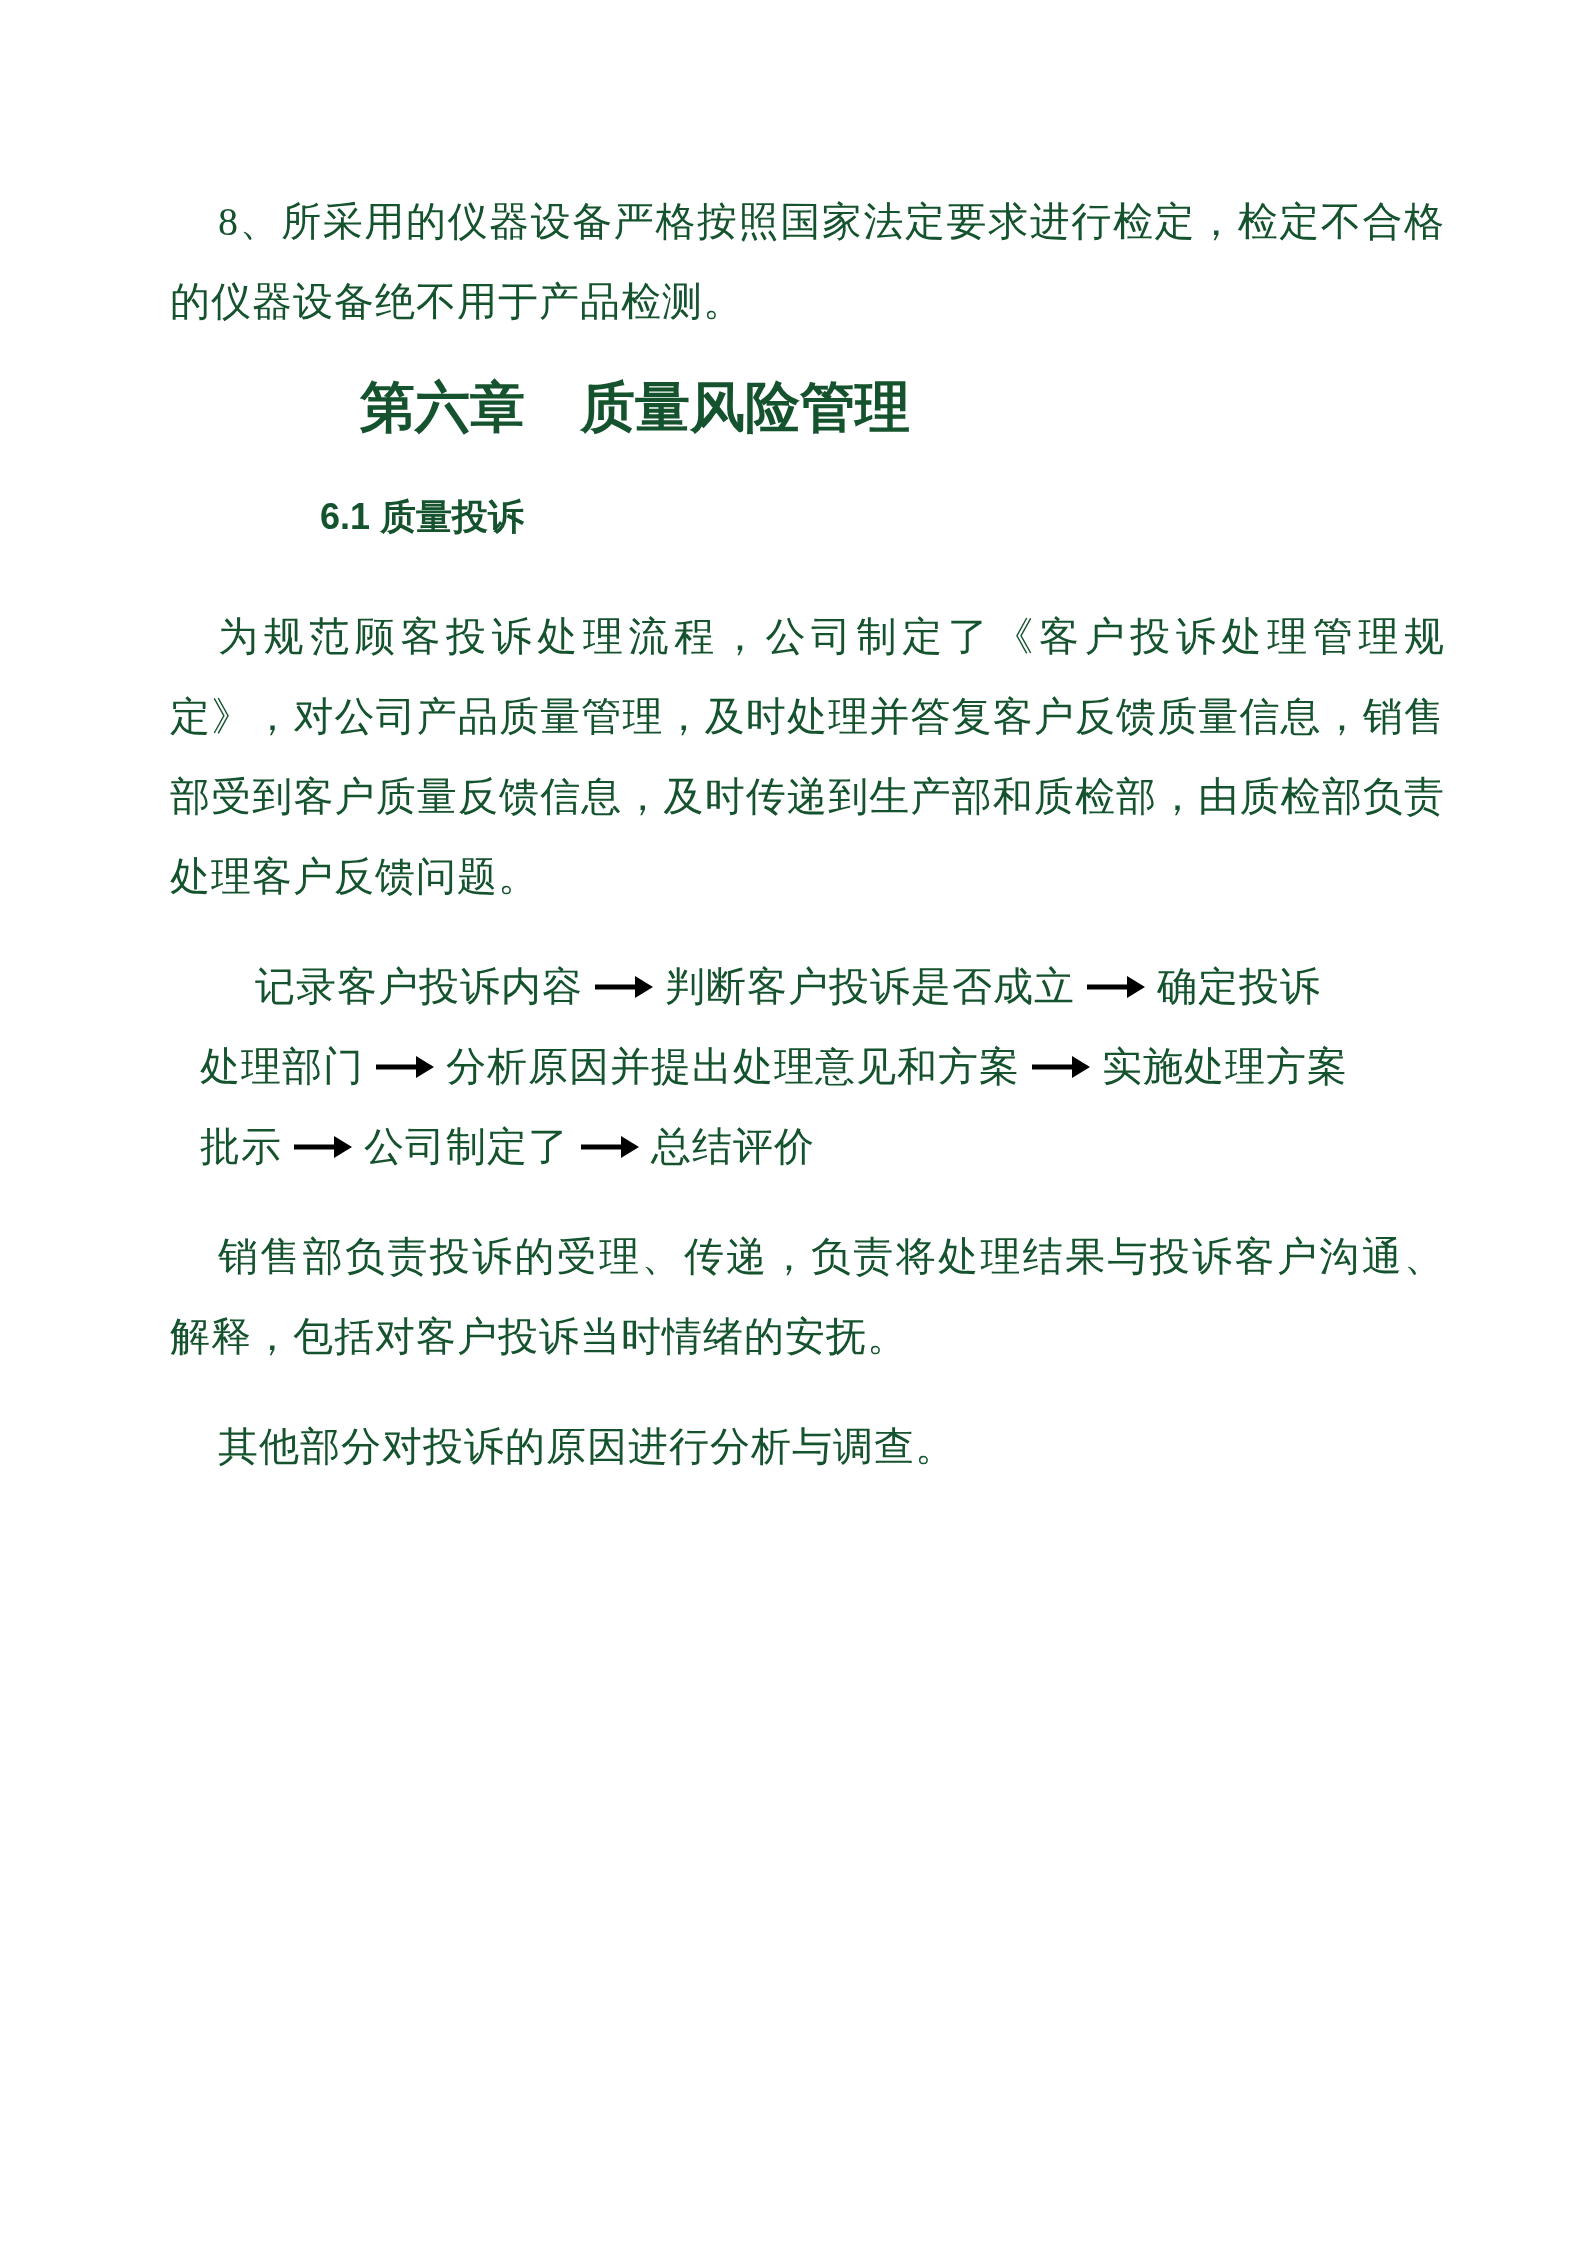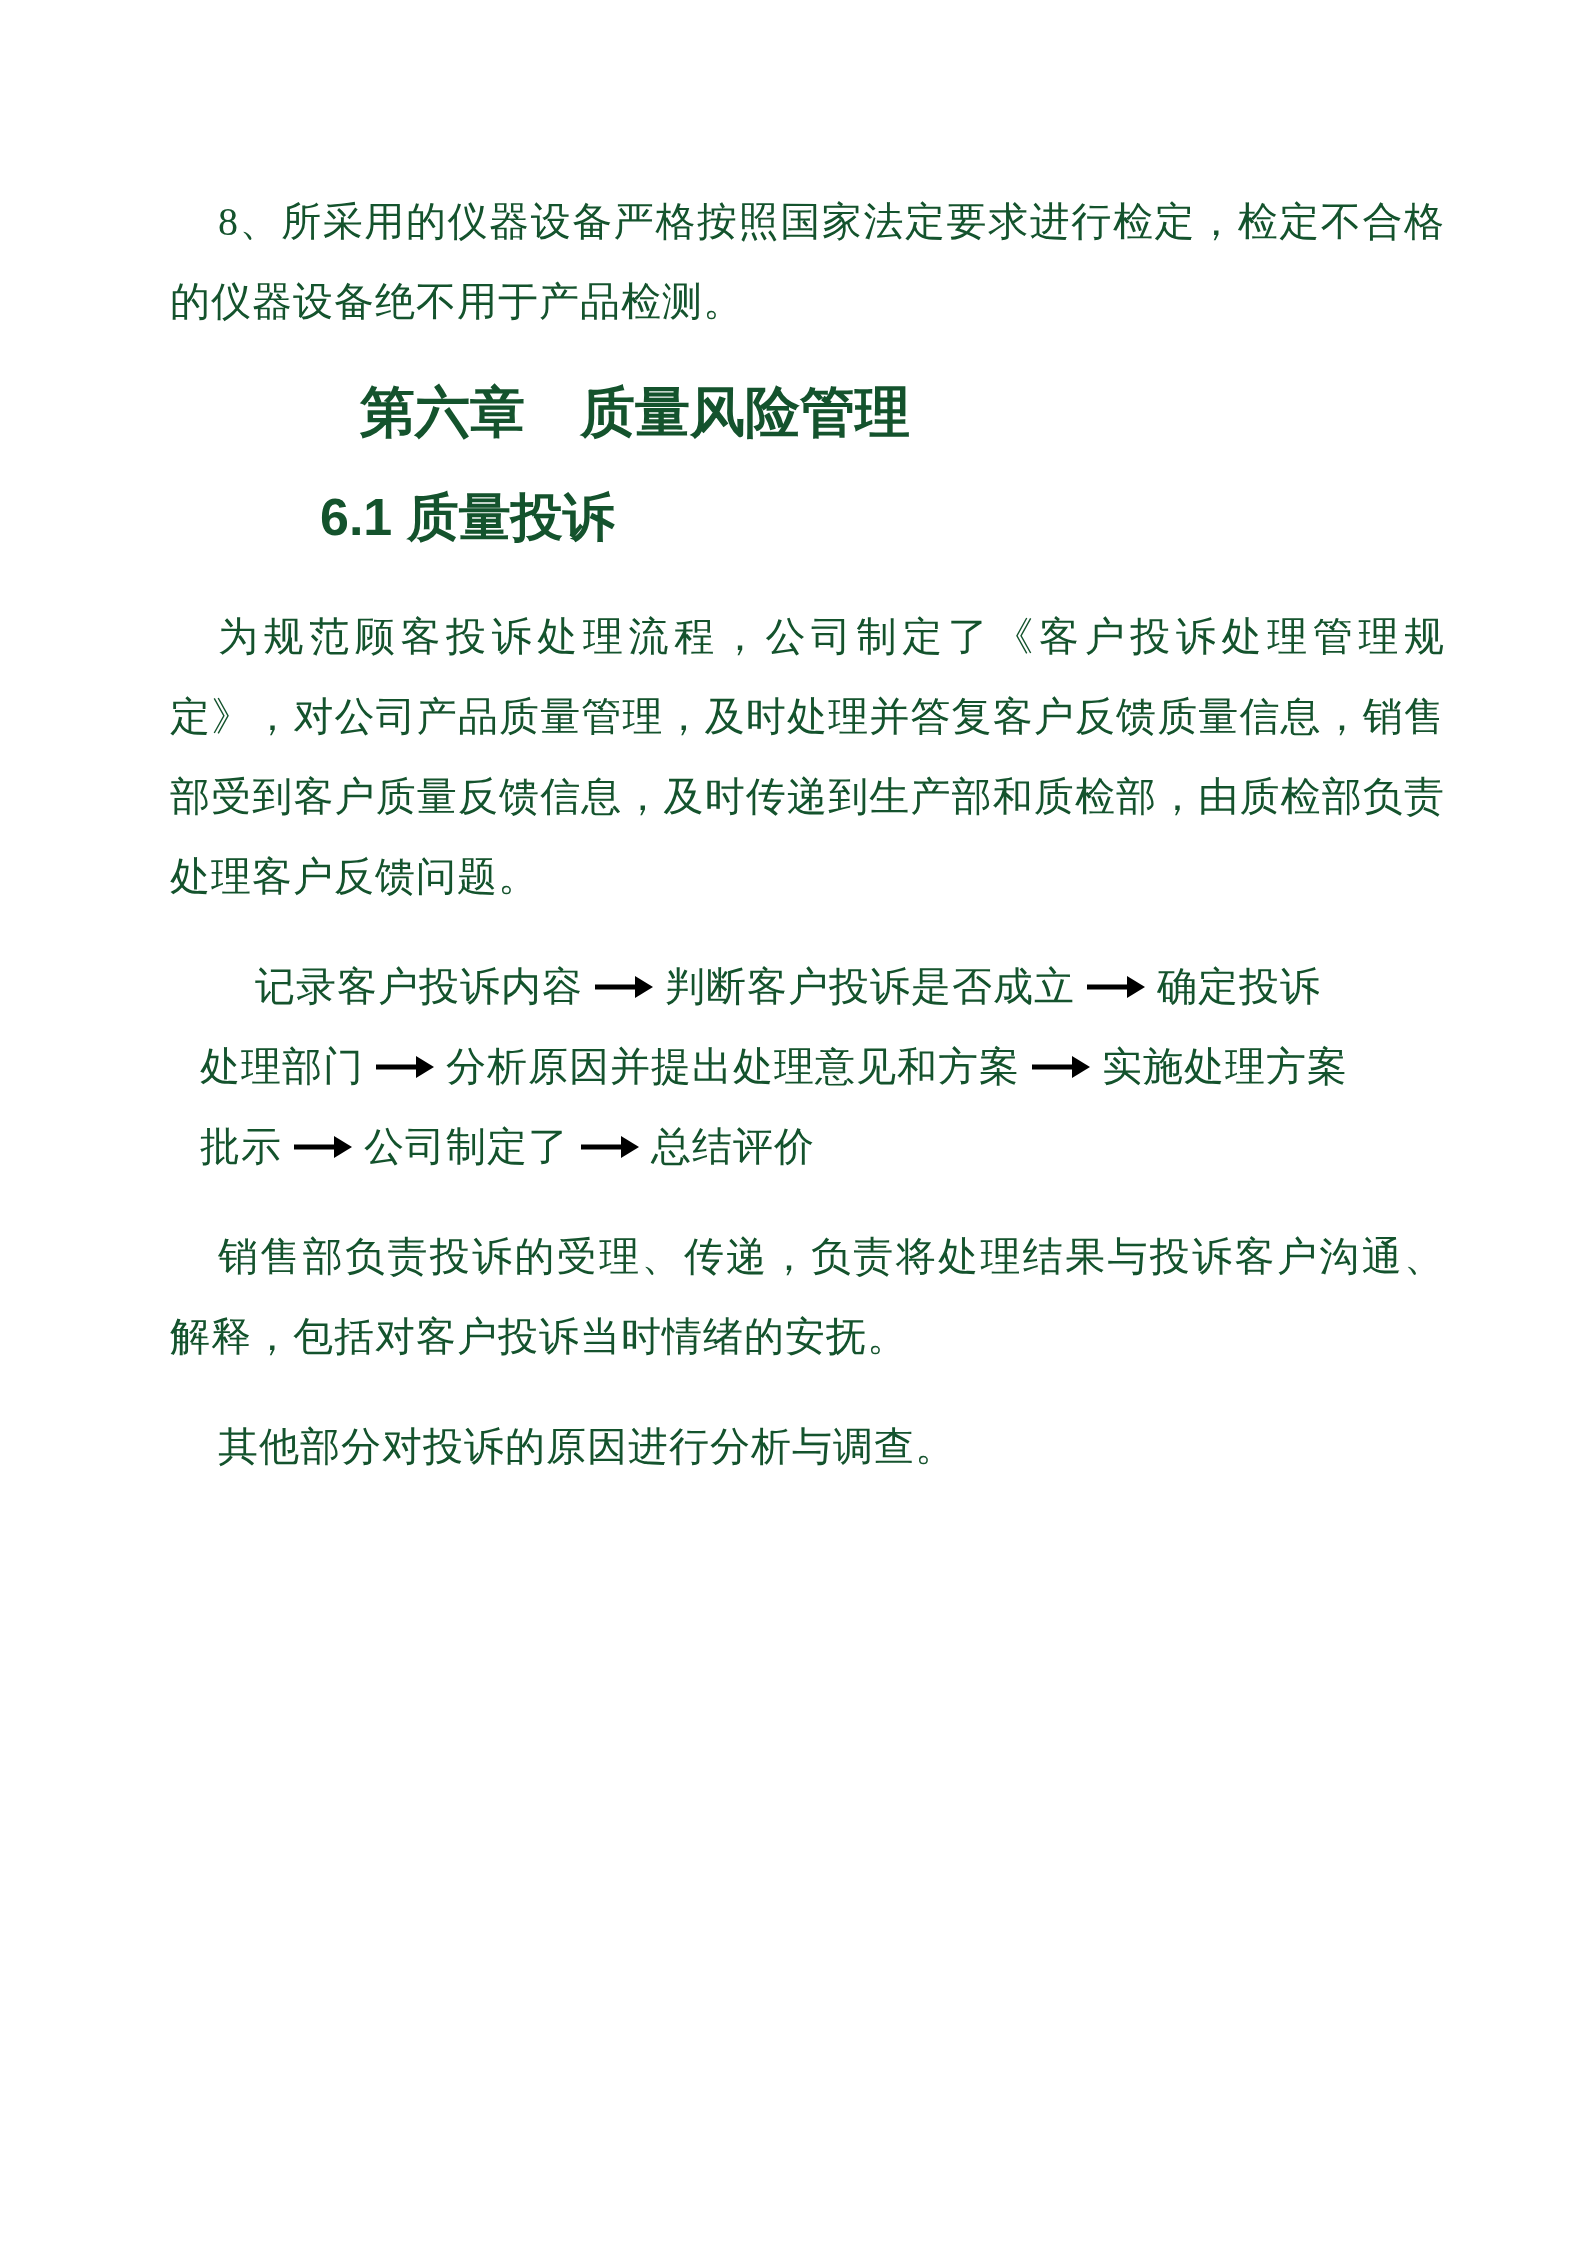--- a/index.html
+++ b/index.html
@@ -21,24 +21,24 @@
     margin: 0 0 30px 0;
     letter-spacing: 1px;
   }
   .indent { text-indent: 48px; }
   .chapter {
     font-size: 55px;
     font-weight: bold;
     line-height: 80px;
     margin: 10px 0 30px 0;
     padding-left: 190px;
-    font-family: Liberation Sans, sans-serif;
+    font-family: Liberation Mono, monospace;
   }
   .section {
-    font-size: 52px;
+    font-size: 36px;
     font-weight: bold;
     line-height: 70px;
     margin: 0 0 45px 0;
     padding-left: 150px;
     font-family: "Liberation Sans", "DejaVu Sans", sans-serif;
   }
   .flow { margin: 0 0 30px 0; }
   .flow-line {
     font-size: 40px;
     line-height: 80px;

